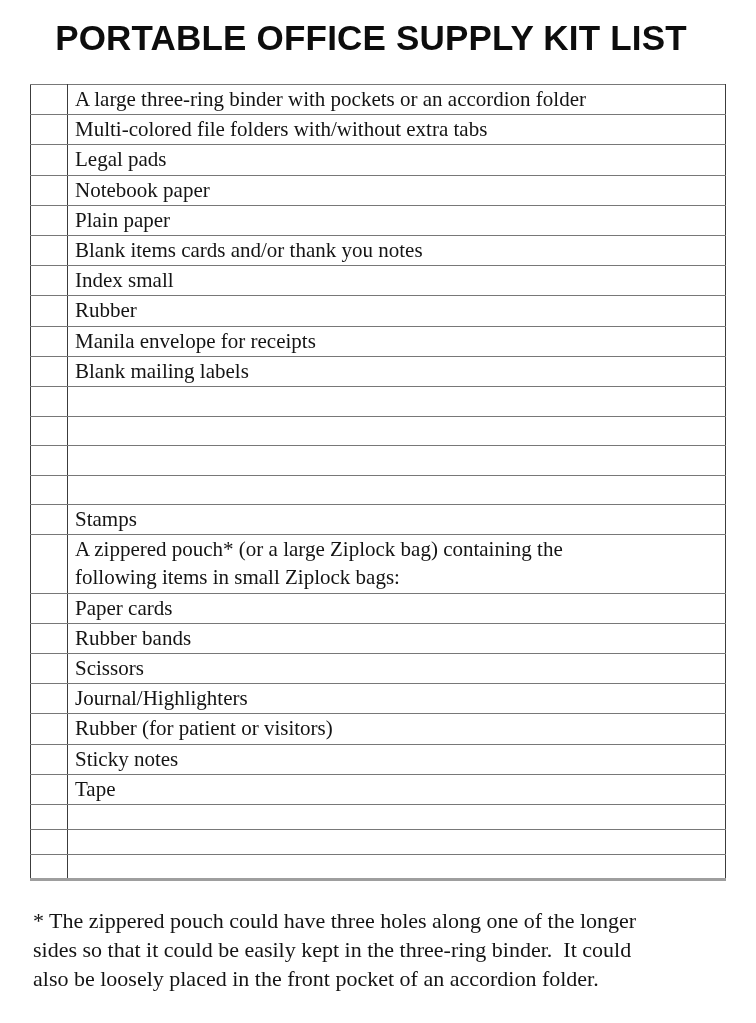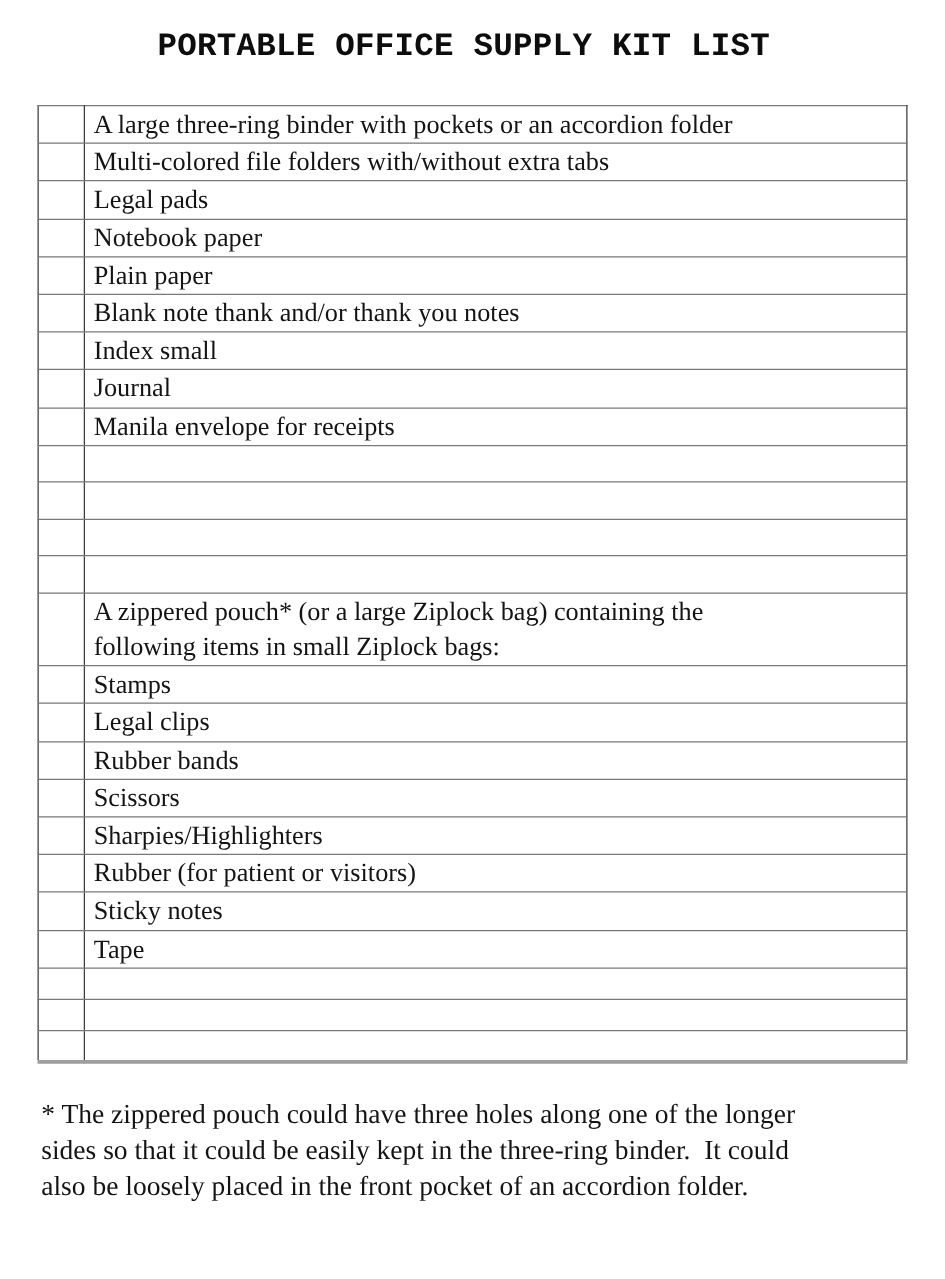--- a/index.html
+++ b/index.html
@@ -15,26 +15,26 @@
     overflow: hidden;
   }
   .page {
     width: 756px;
     height: 1023px;
     position: relative;
   }
   .doc-title {
     margin: 21px 44px 0 30px;
     text-align: center;
-    font-size: 26px;
+    font-size: 35px;
     line-height: 33px;
     font-weight: bold;
     letter-spacing: 0.2px;
     color: #0d0d0d;
-    font-family: Liberation Mono, monospace;
+    font-family: Liberation Sans, sans-serif;
   }
   table.supply-table {
     margin: 30px 16px 0 30px;
     width: 696px;
     border-collapse: collapse;
     table-layout: fixed;
     border: 1px solid #3c3c3c;
     border-bottom: 3px solid #9e9e9e;
   }
   table.supply-table td {
@@ -94,74 +94,78 @@
         <tr class="supply-row">
           <td class="check-cell"></td>
           <td class="item-cell">Notebook paper</td>
         </tr>
         <tr class="supply-row">
           <td class="check-cell"></td>
           <td class="item-cell">Plain paper</td>
         </tr>
         <tr class="supply-row">
           <td class="check-cell"></td>
-          <td class="item-cell">Blank note thank and/or thank you notes</td>
+          <td class="item-cell">Blank items cards and/or thank you notes</td>
         </tr>
         <tr class="supply-row">
           <td class="check-cell"></td>
           <td class="item-cell">Index small</td>
         </tr>
         <tr class="supply-row">
           <td class="check-cell"></td>
-          <td class="item-cell">Journal</td>
+          <td class="item-cell">Rubber</td>
         </tr>
         <tr class="supply-row">
           <td class="check-cell"></td>
           <td class="item-cell">Manila envelope for receipts</td>
+        </tr>
+        <tr class="supply-row">
+          <td class="check-cell"></td>
+          <td class="item-cell">Blank mailing labels</td>
         </tr>
         <tr class="supply-row empty-row">
           <td class="check-cell"></td>
           <td class="item-cell"></td>
         </tr>
         <tr class="supply-row empty-row">
           <td class="check-cell"></td>
           <td class="item-cell"></td>
         </tr>
         <tr class="supply-row empty-row">
           <td class="check-cell"></td>
           <td class="item-cell"></td>
         </tr>
         <tr class="supply-row empty-row">
           <td class="check-cell"></td>
           <td class="item-cell"></td>
         </tr>
         <tr class="supply-row">
           <td class="check-cell"></td>
+          <td class="item-cell">Stamps</td>
+        </tr>
+        <tr class="supply-row">
+          <td class="check-cell"></td>
           <td class="item-cell">A zippered pouch* (or a large Ziplock bag) containing the
 following items in small Ziplock bags:</td>
         </tr>
         <tr class="supply-row">
           <td class="check-cell"></td>
-          <td class="item-cell">Stamps</td>
-        </tr>
-        <tr class="supply-row">
-          <td class="check-cell"></td>
-          <td class="item-cell">Legal clips</td>
+          <td class="item-cell">Paper cards</td>
         </tr>
         <tr class="supply-row">
           <td class="check-cell"></td>
           <td class="item-cell">Rubber bands</td>
         </tr>
         <tr class="supply-row">
           <td class="check-cell"></td>
           <td class="item-cell">Scissors</td>
         </tr>
         <tr class="supply-row">
           <td class="check-cell"></td>
-          <td class="item-cell">Sharpies/Highlighters</td>
+          <td class="item-cell">Journal/Highlighters</td>
         </tr>
         <tr class="supply-row">
           <td class="check-cell"></td>
           <td class="item-cell">Rubber (for patient or visitors)</td>
         </tr>
         <tr class="supply-row">
           <td class="check-cell"></td>
           <td class="item-cell">Sticky notes</td>
         </tr>
         <tr class="supply-row">

